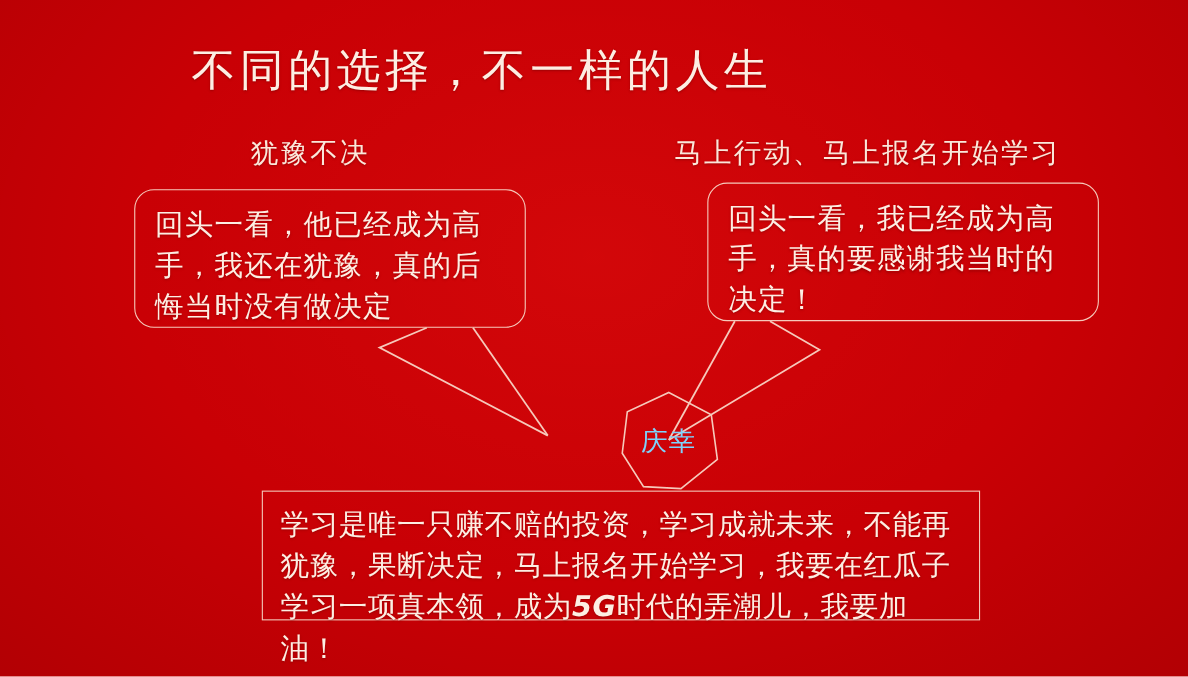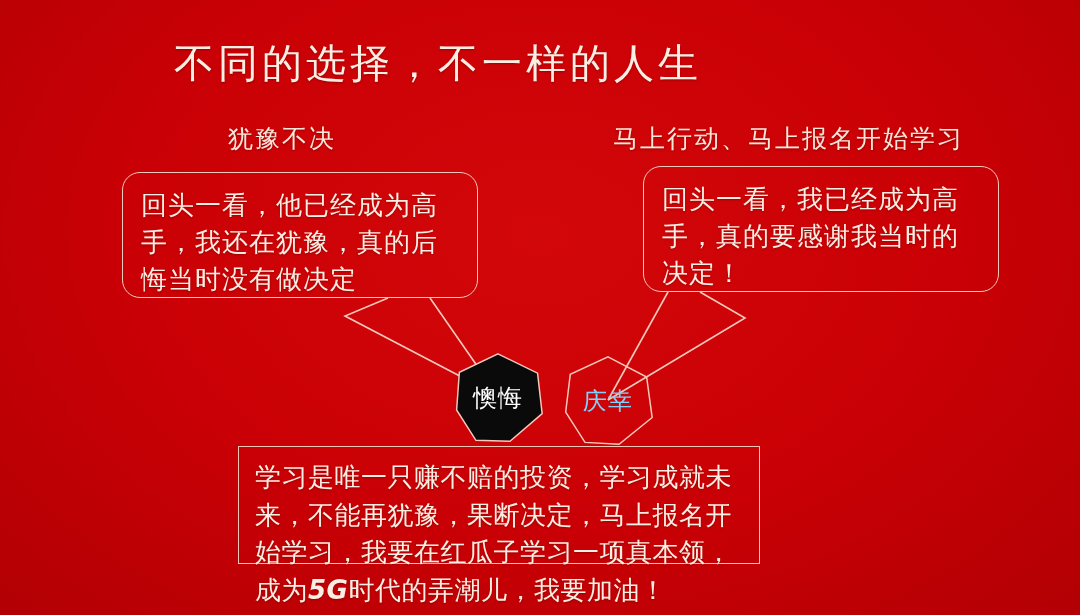--- a/index.html
+++ b/index.html
@@ -95,21 +95,21 @@
     letter-spacing: 1px;
     white-space: nowrap;
   }
   #hepta-glad .hepta-label { color: #7dd3fc; font-family: Liberation Serif, serif; }
 
   
   #bottom-box {
     position: absolute;
     left: 238px;
     top: 446px;
-    width: 522px;
+    width: 653px;
     height: 118px;
     box-sizing: border-box;
     border: 1.6px solid #f3c7b8;
     color: #fdeee3;
     font-size: 26px;
     line-height: 1.45;
     letter-spacing: 0.5px;
     padding: 12px 16px 10px 16px;
     text-shadow: 0 1px 2px rgba(90,0,0,0.4);
     z-index: 2;
@@ -137,26 +137,20 @@
 
   <svg id="tails" viewBox="0 0 1080 615">
 
     <path d="M 388 298 L 345 316 L 498 396" fill="none" stroke="#f6c9bb" stroke-width="1.6"></path>
     <path d="M 430 298 L 498 396" fill="none" stroke="#f6c9bb" stroke-width="1.6"></path>
 
     <path d="M 700 292 L 745 318 L 608 400" fill="none" stroke="#f6c9bb" stroke-width="1.6"></path>
     <path d="M 668 292 L 608 400" fill="none" stroke="#f6c9bb" stroke-width="1.6"></path>
   </svg>
 
-  <div id="hepta-regret" class="hepta-wrap">
-    <svg viewBox="0 0 100 100" width="92" height="92">
-      <polygon points="50,2 93,23 98,67 63,97 26,96 5,63 8,22" fill="#0a0a0a" stroke="#f6c9bb" stroke-width="1.6"></polygon>
-    </svg>
-    <div class="hepta-label">懊悔</div>
-  </div>
 
   <div id="hepta-glad" class="hepta-wrap">
     <svg viewBox="0 0 100 100" width="92" height="92">
       <polygon points="50,2 92,24 98,68 62,97 25,95 4,62 9,21" fill="none" stroke="#f6c9bb" stroke-width="1.6"></polygon>
     </svg>
     <div class="hepta-label">庆幸</div>
   </div>
 
   <div id="bottom-box"><span>学习是唯一只赚不赔的投资，学习成就未来，不能再犹豫，果断决定，马上报名开始学习，我要在红瓜子学习一项真本领，成为</span><span class="five-g">5G</span><span>时代的弄潮儿，我要加油！</span></div>
 

